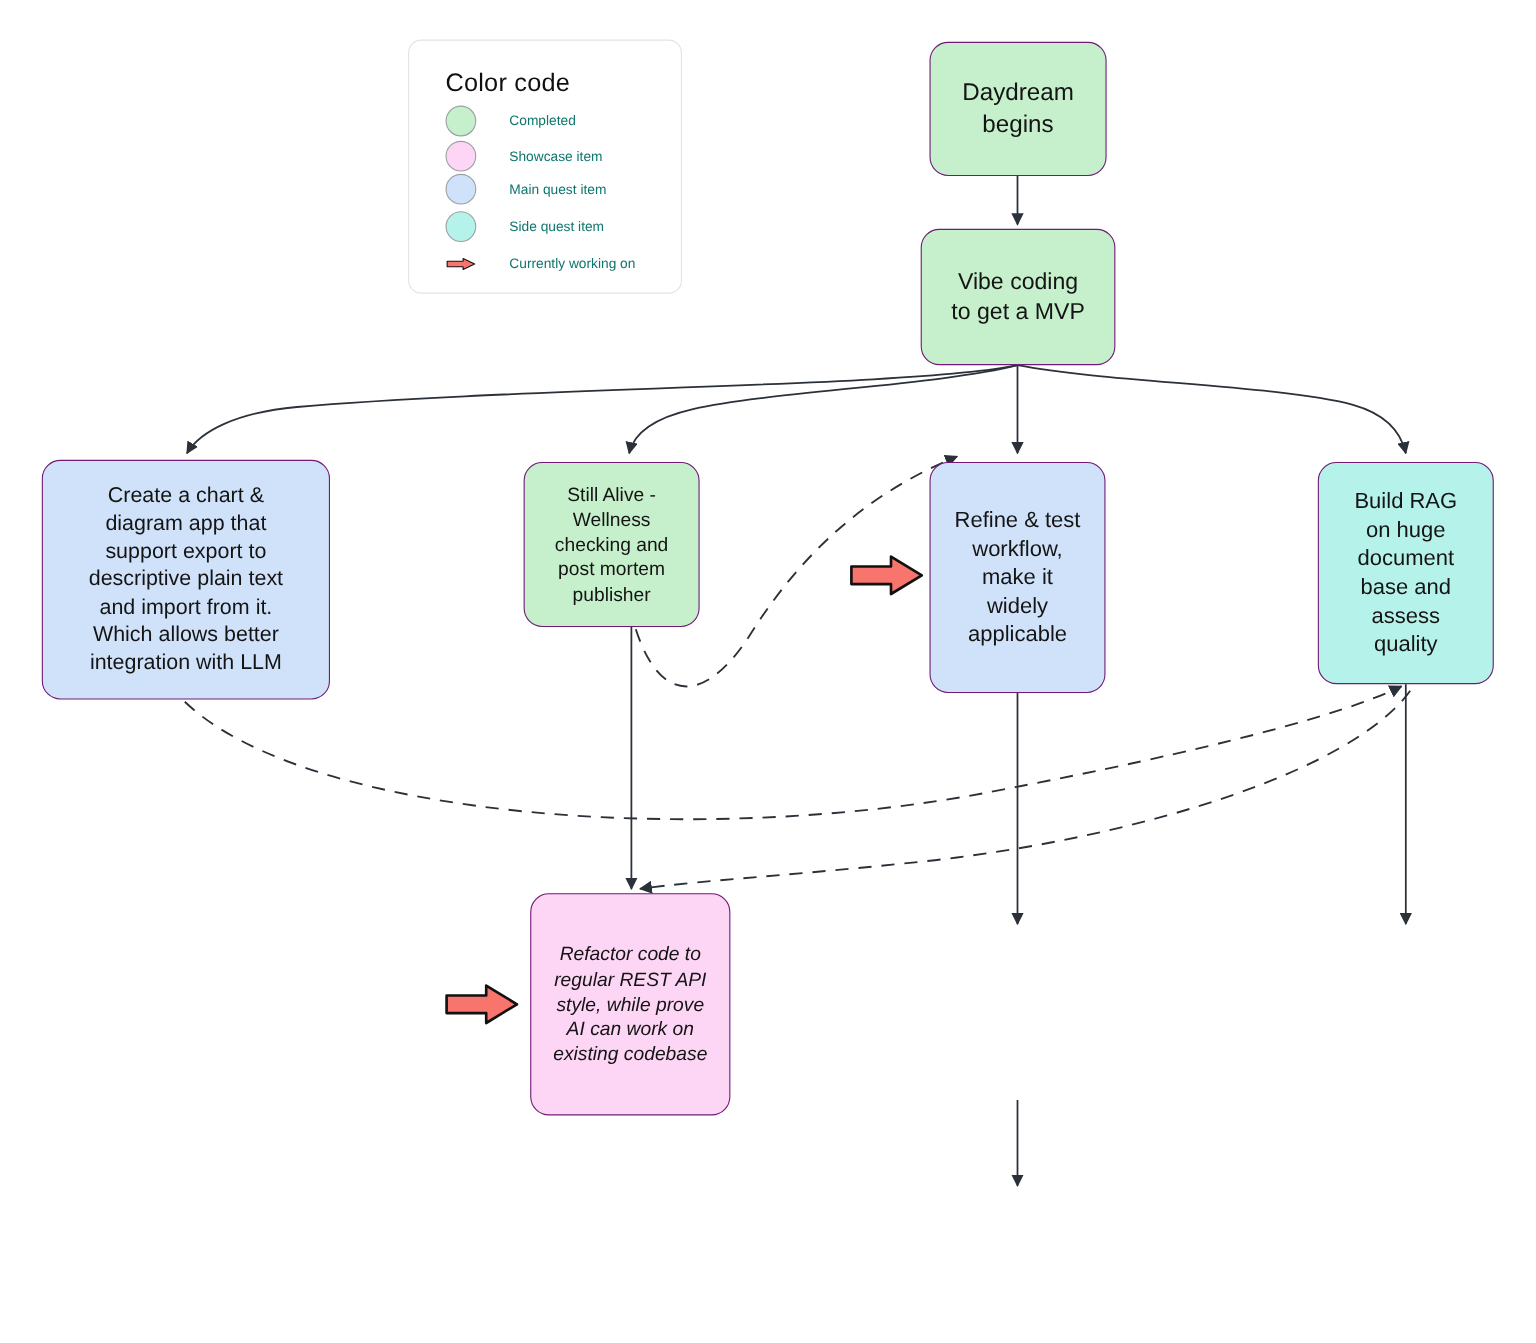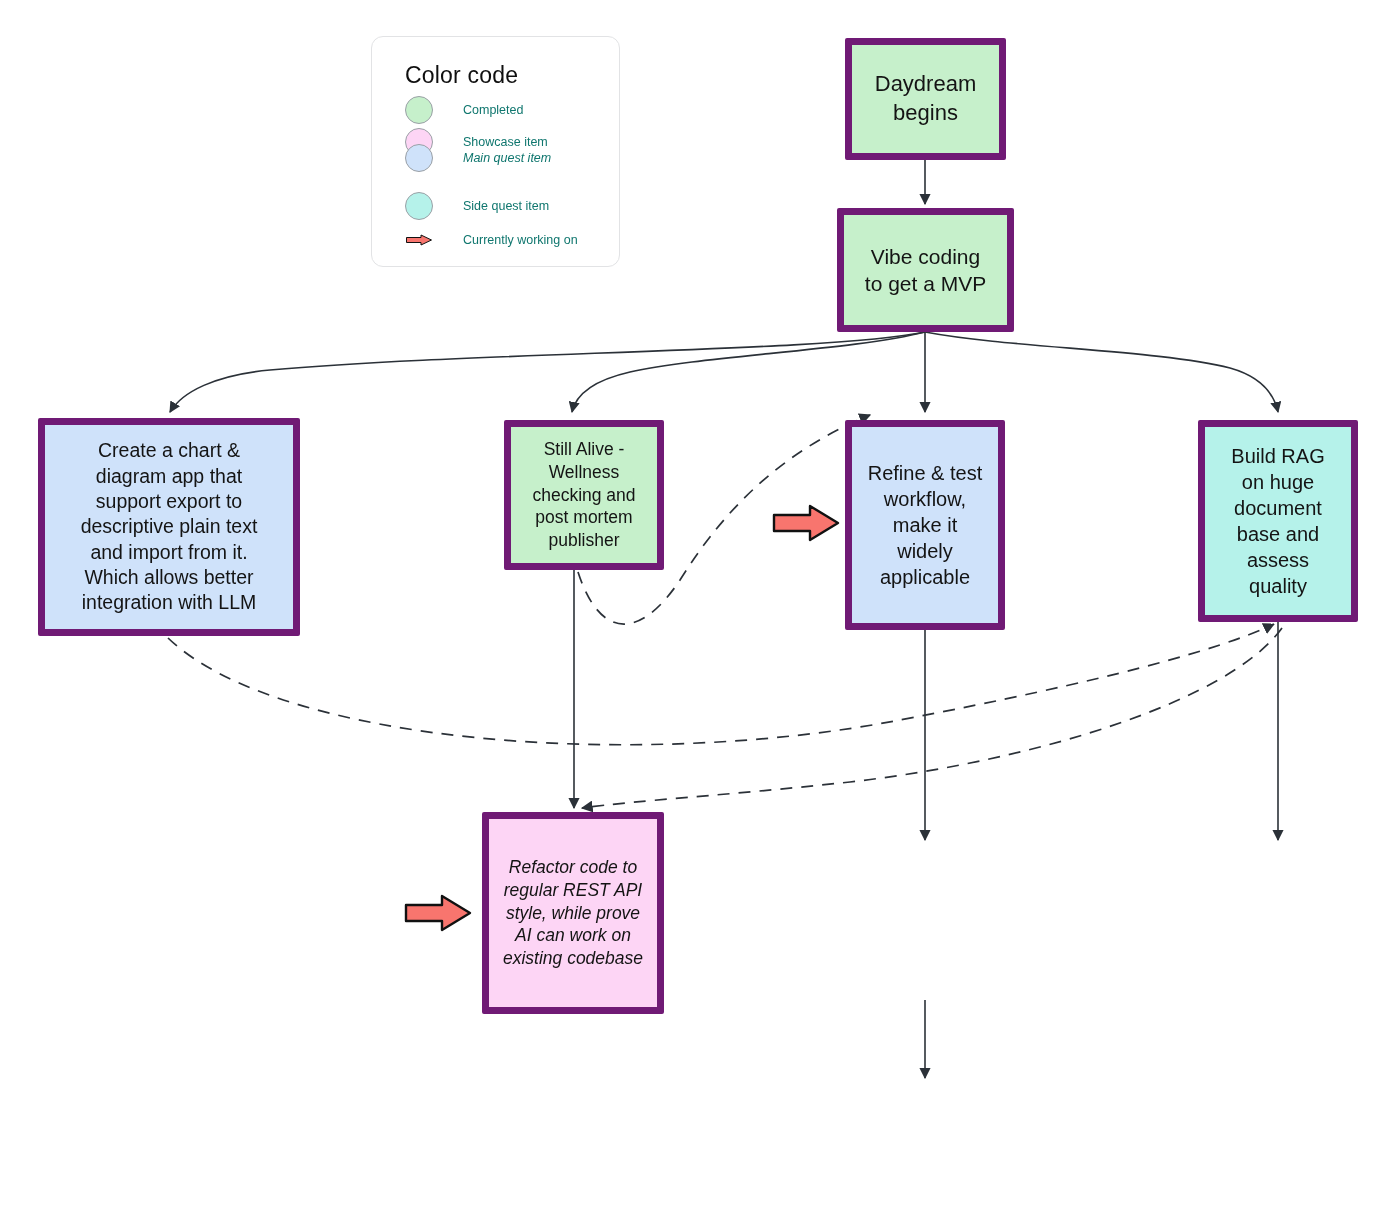--- a/index.html
+++ b/index.html
@@ -21,22 +21,22 @@
     position: absolute;
     left: 0;
     top: 0;
     width: 1396px;
     height: 1221px;
     pointer-events: none;
   }
   .node {
     position: absolute;
     box-sizing: border-box;
-    border: 7px solid #701a75;
-    border-radius: 2px;
+    border: 1px solid #701a75;
+    border-radius: 17px;
     display: flex;
     align-items: center;
     justify-content: center;
     text-align: center;
     color: #141414;
     line-height: 1.30;
     padding: 4px 6px;
     white-space: pre-line;
   }
   .node.green  { background: #c6f0cb; }
@@ -149,21 +149,21 @@
 to get a MVP</div>
 
   <div class="node blue" style="left:38px; top:418px; width:262px; height:218px; font-size:19.5px;text-align:center;">Create a chart &amp;
 diagram app that
 support export to
 descriptive plain text
 and import from it.
 Which allows better
 integration with LLM</div>
 
-  <div class="node green" style="left:504px; top:420px; width:160px; height:150px; font-size:17.5px;">Still Alive -
+  <div class="node green" style="left:476px; top:420px; width:160px; height:150px; font-size:17.5px;">Still Alive -
 Wellness
 checking and
 post mortem
 publisher</div>
 
   <div class="node blue" style="left:845px; top:420px; width:160px; height:210px; font-size:20px;">Refine &amp; test
 workflow,
 make it
 widely
 applicable</div>
@@ -198,21 +198,21 @@
     <div class="legend-row" style="top:58px;">
       <span class="legend-swatch" style="background:#c6f0cb;"></span>
       <span class="legend-label">Completed</span>
     </div>
 
     <div class="legend-row" style="top:90px;">
       <span class="legend-swatch" style="background:#fdd5f5;"></span>
       <span class="legend-label">Showcase item</span>
     </div>
 
-    <div class="legend-row" style="top:106px;font-style:italic;">
+    <div class="legend-row" style="top:120px;">
       <span class="legend-swatch" style="background:#cfe2fa;"></span>
       <span class="legend-label">Main quest item</span>
     </div>
 
     <div class="legend-row" style="top:154px;">
       <span class="legend-swatch" style="background:#b5f2ea;"></span>
       <span class="legend-label">Side quest item</span>
     </div>
 
     <div class="legend-row" style="top:188px;align-items:center;">

